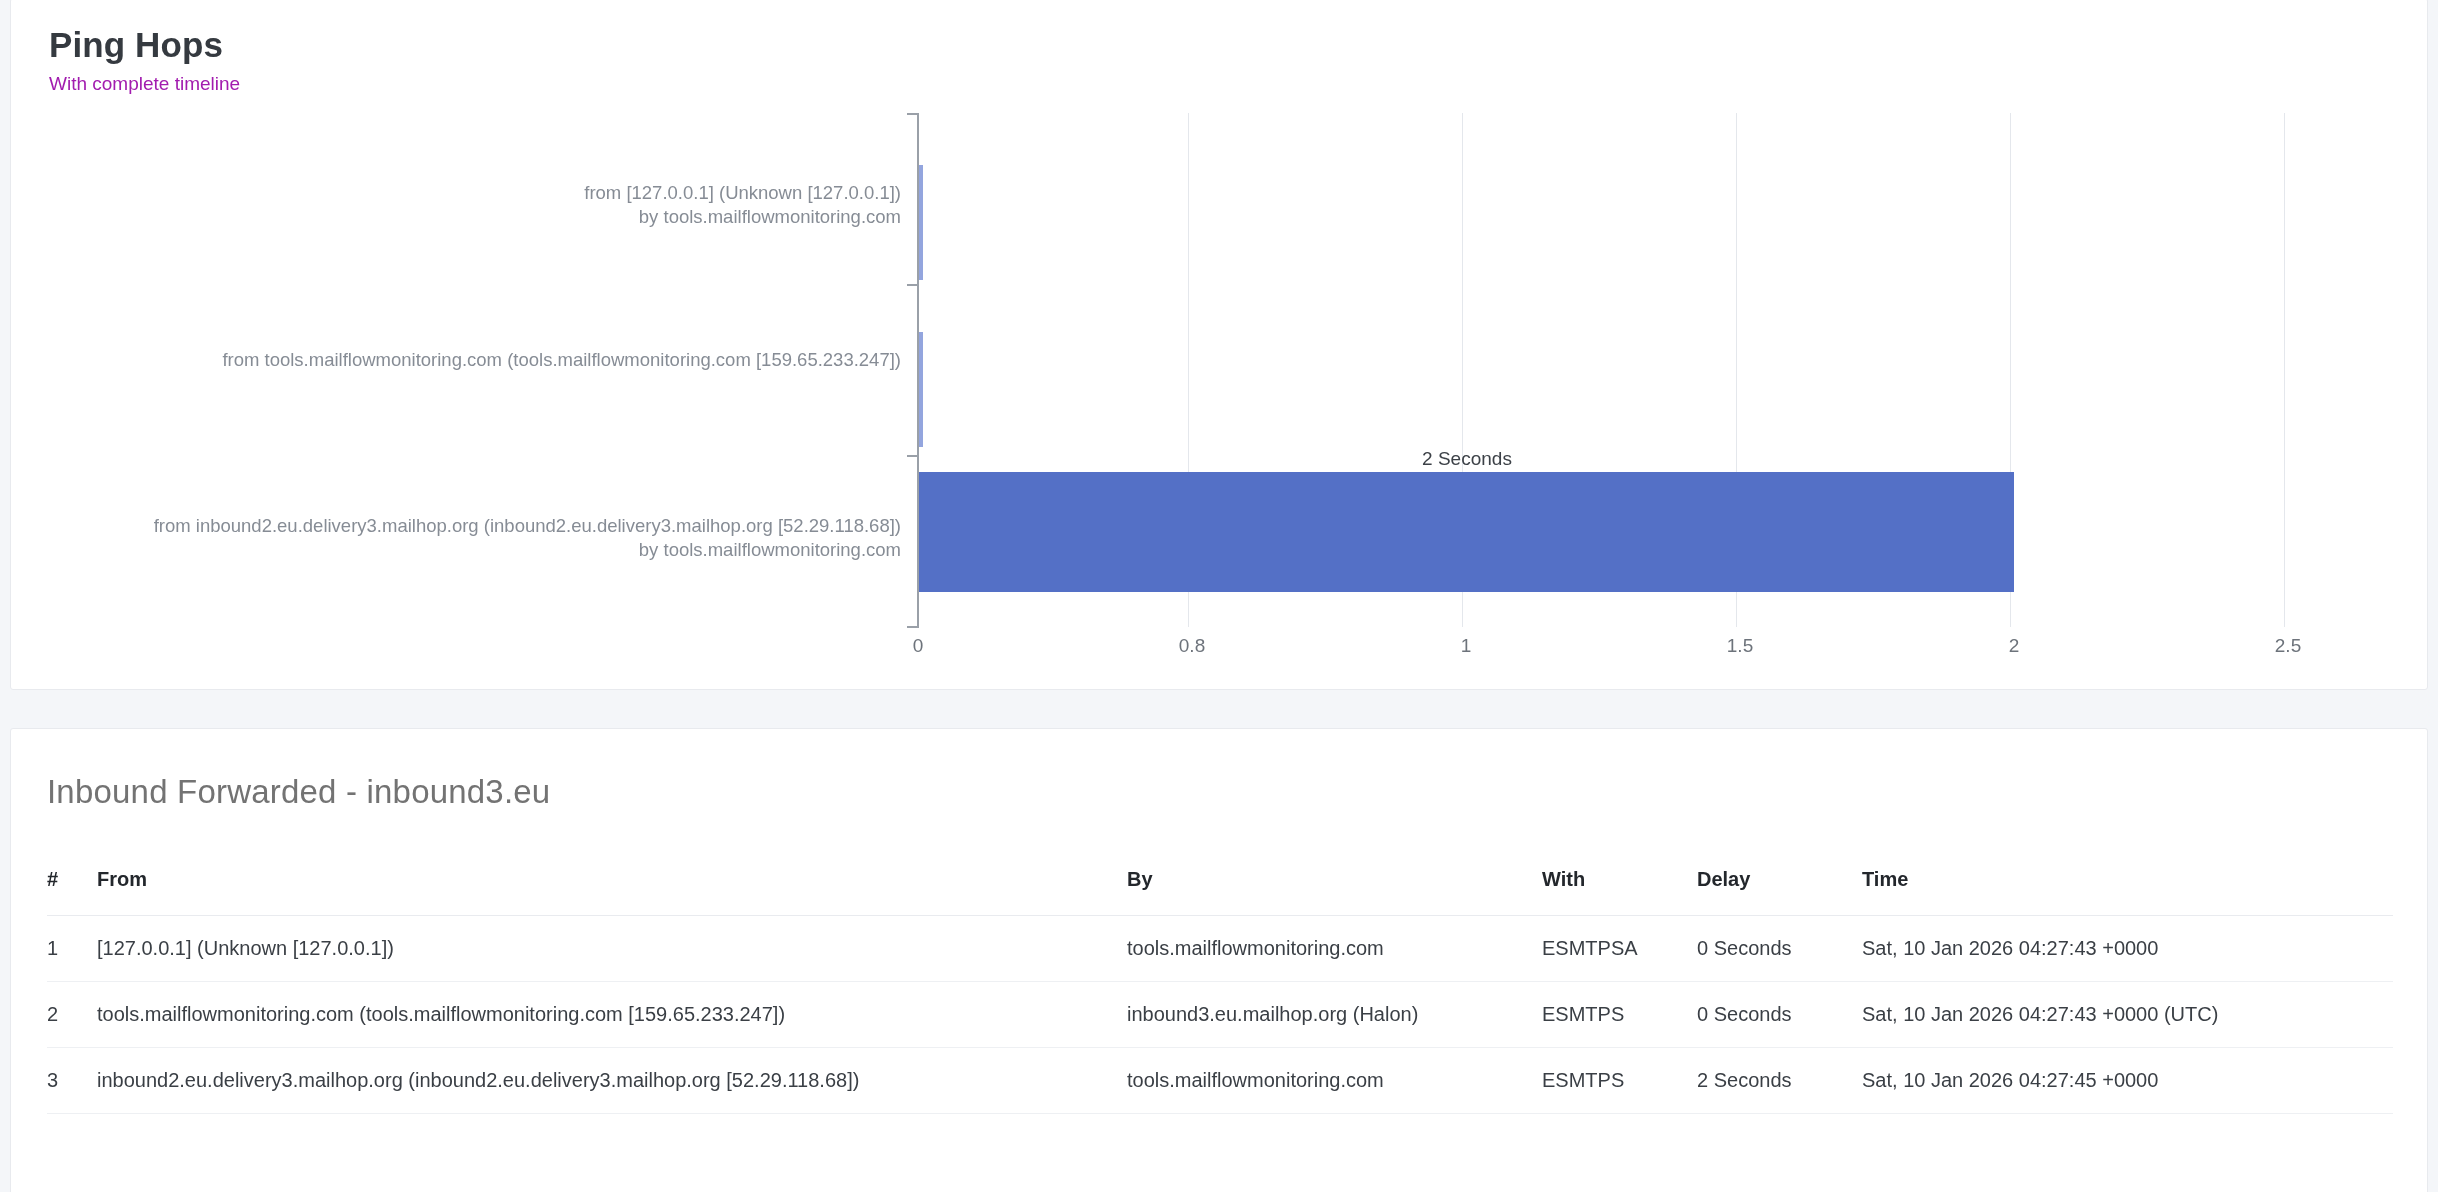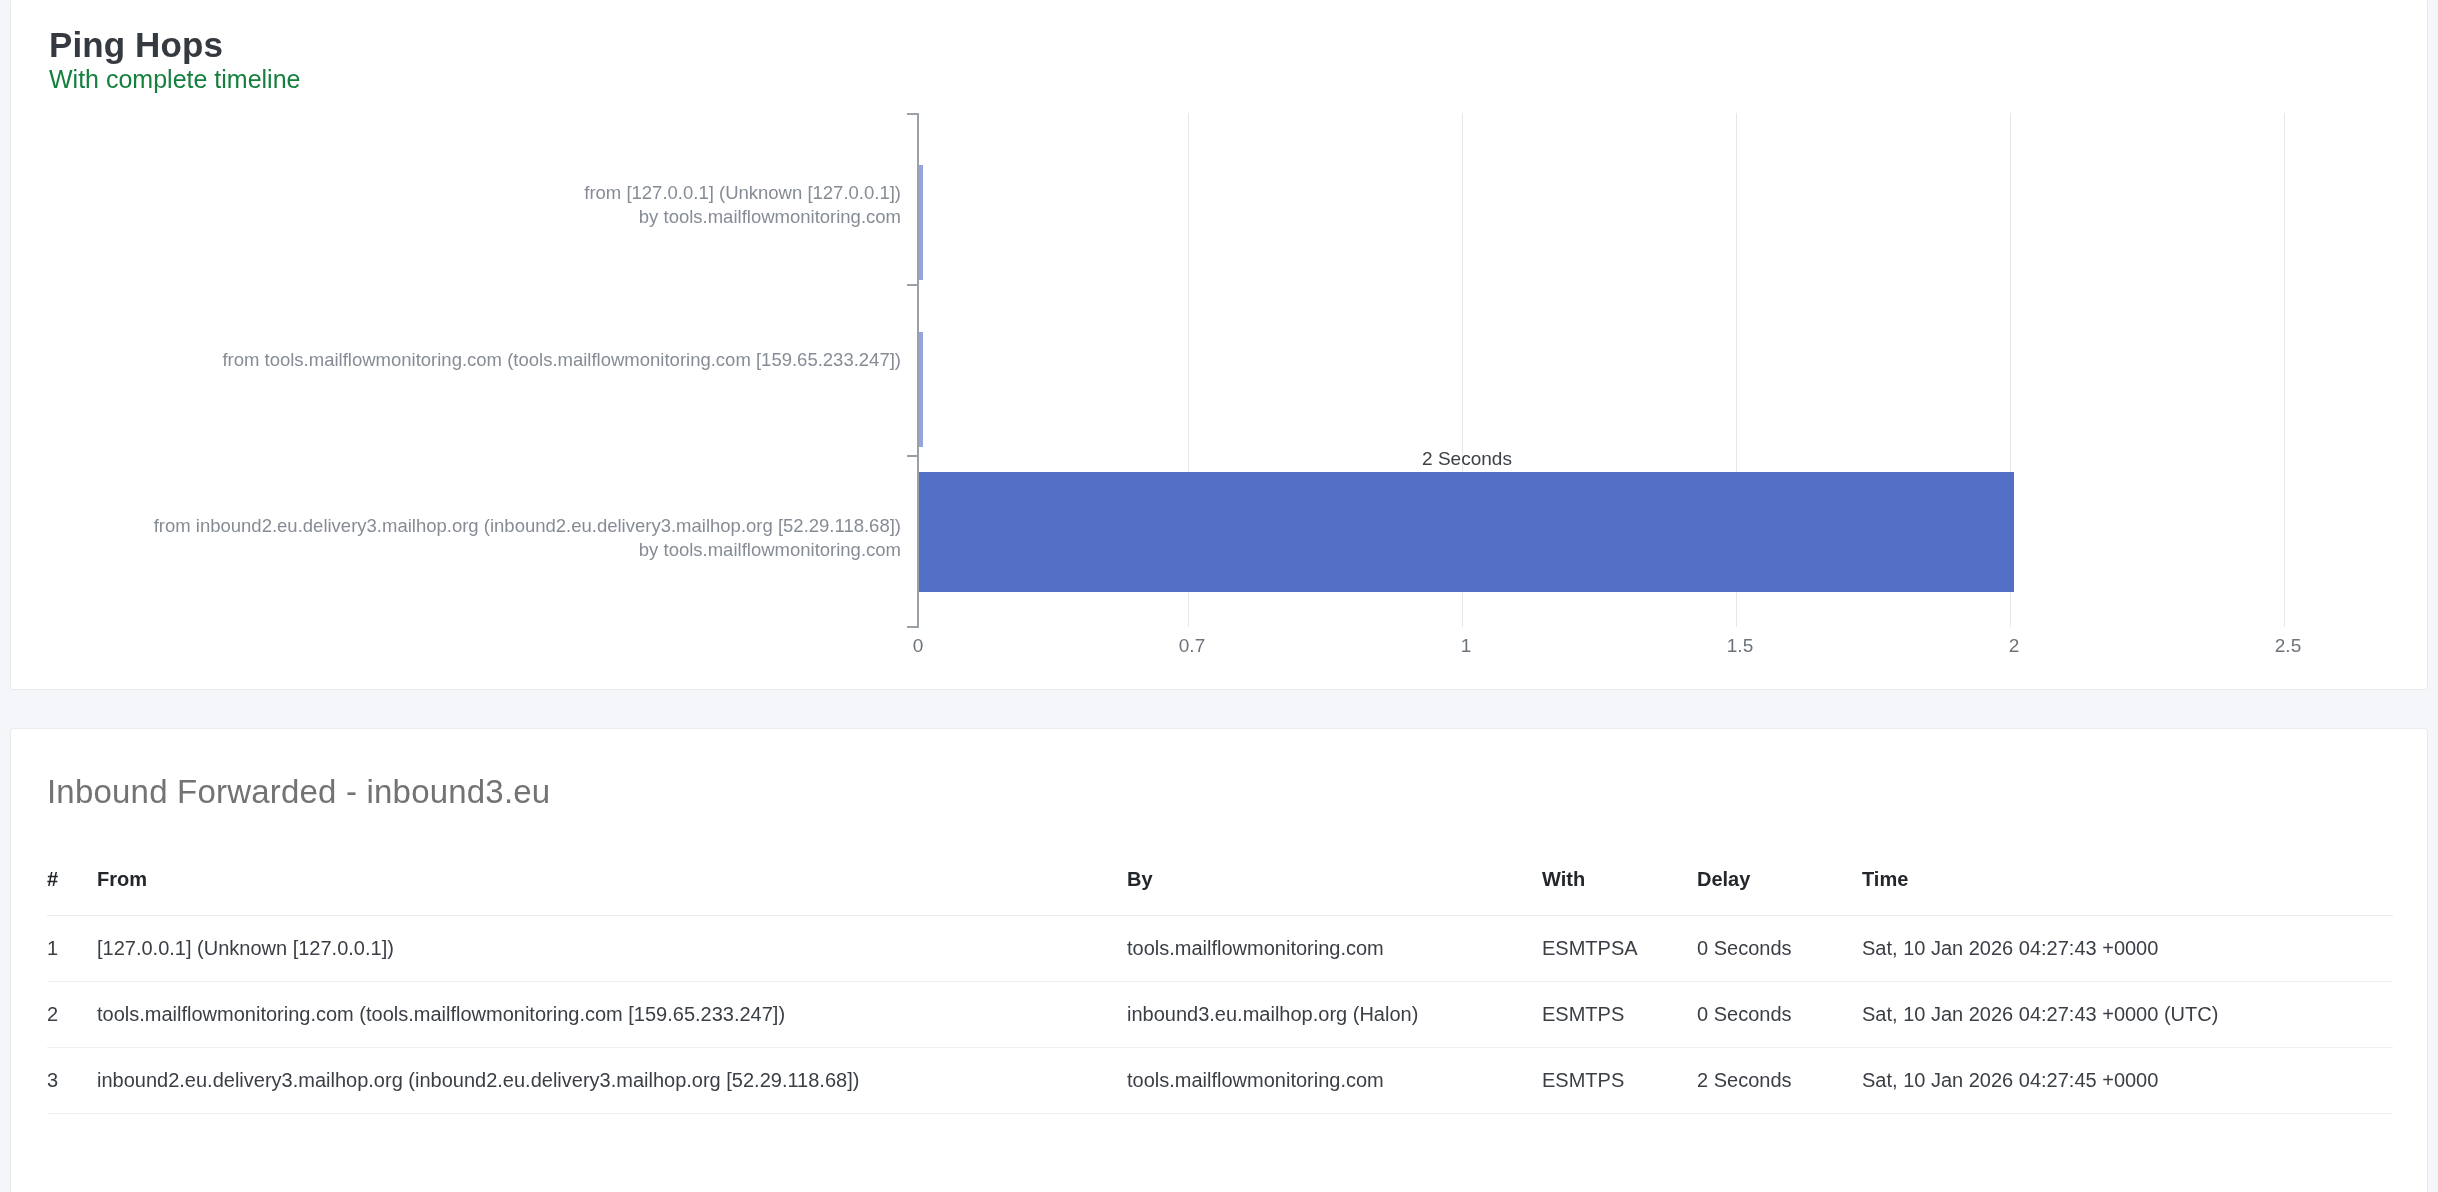--- a/index.html
+++ b/index.html
@@ -20,22 +20,22 @@
     background: #ffffff;
     border: 1px solid #e8eaee;
     border-radius: 3px;
   }
   .chart-title {
     position: absolute; left: 38px; top: 26px;
     font-size: 35px; font-weight: bold; color: #353a40;
     letter-spacing: .1px;
   }
   .chart-subtitle {
-    position: absolute; left: 38px; top: 66px;
-    font-size: 25px; color: #15803d;
+    position: absolute; left: 38px; top: 74px;
+    font-size: 19px; color: #a21caf;
   }
 
   
   .plot {
     position: absolute;
     left: 0; top: 0; width: 2418px; height: 692px;
     overflow: hidden;
   }
   .axis-line {
     position: absolute;
@@ -162,21 +162,21 @@
         <div>by tools.mailflowmonitoring.com</div>
       </div>
 
       <div class="bar" style="left:908px; top:166px; width:4px; height:115px; background:#93a5de;"></div>
       <div class="bar" style="left:908px; top:333px; width:4px; height:115px; background:#93a5de;"></div>
       <div class="bar" style="left:908px; top:473px; width:1095px; height:120px;"></div>
 
       <div class="bar-value" style="left:1456px; top:449px;">2 Seconds</div>
 
       <div class="x-tick-label" style="left:907px">0</div>
-      <div class="x-tick-label" style="left:1181px">0.7</div>
+      <div class="x-tick-label" style="left:1181px">0.8</div>
       <div class="x-tick-label" style="left:1455px">1</div>
       <div class="x-tick-label" style="left:1729px">1.5</div>
       <div class="x-tick-label" style="left:2003px">2</div>
       <div class="x-tick-label" style="left:2277px">2.5</div>
     </div>
   </div>
 
   <div class="card-table">
     <div class="table-title">Inbound Forwarded - inbound3.eu</div>
 

